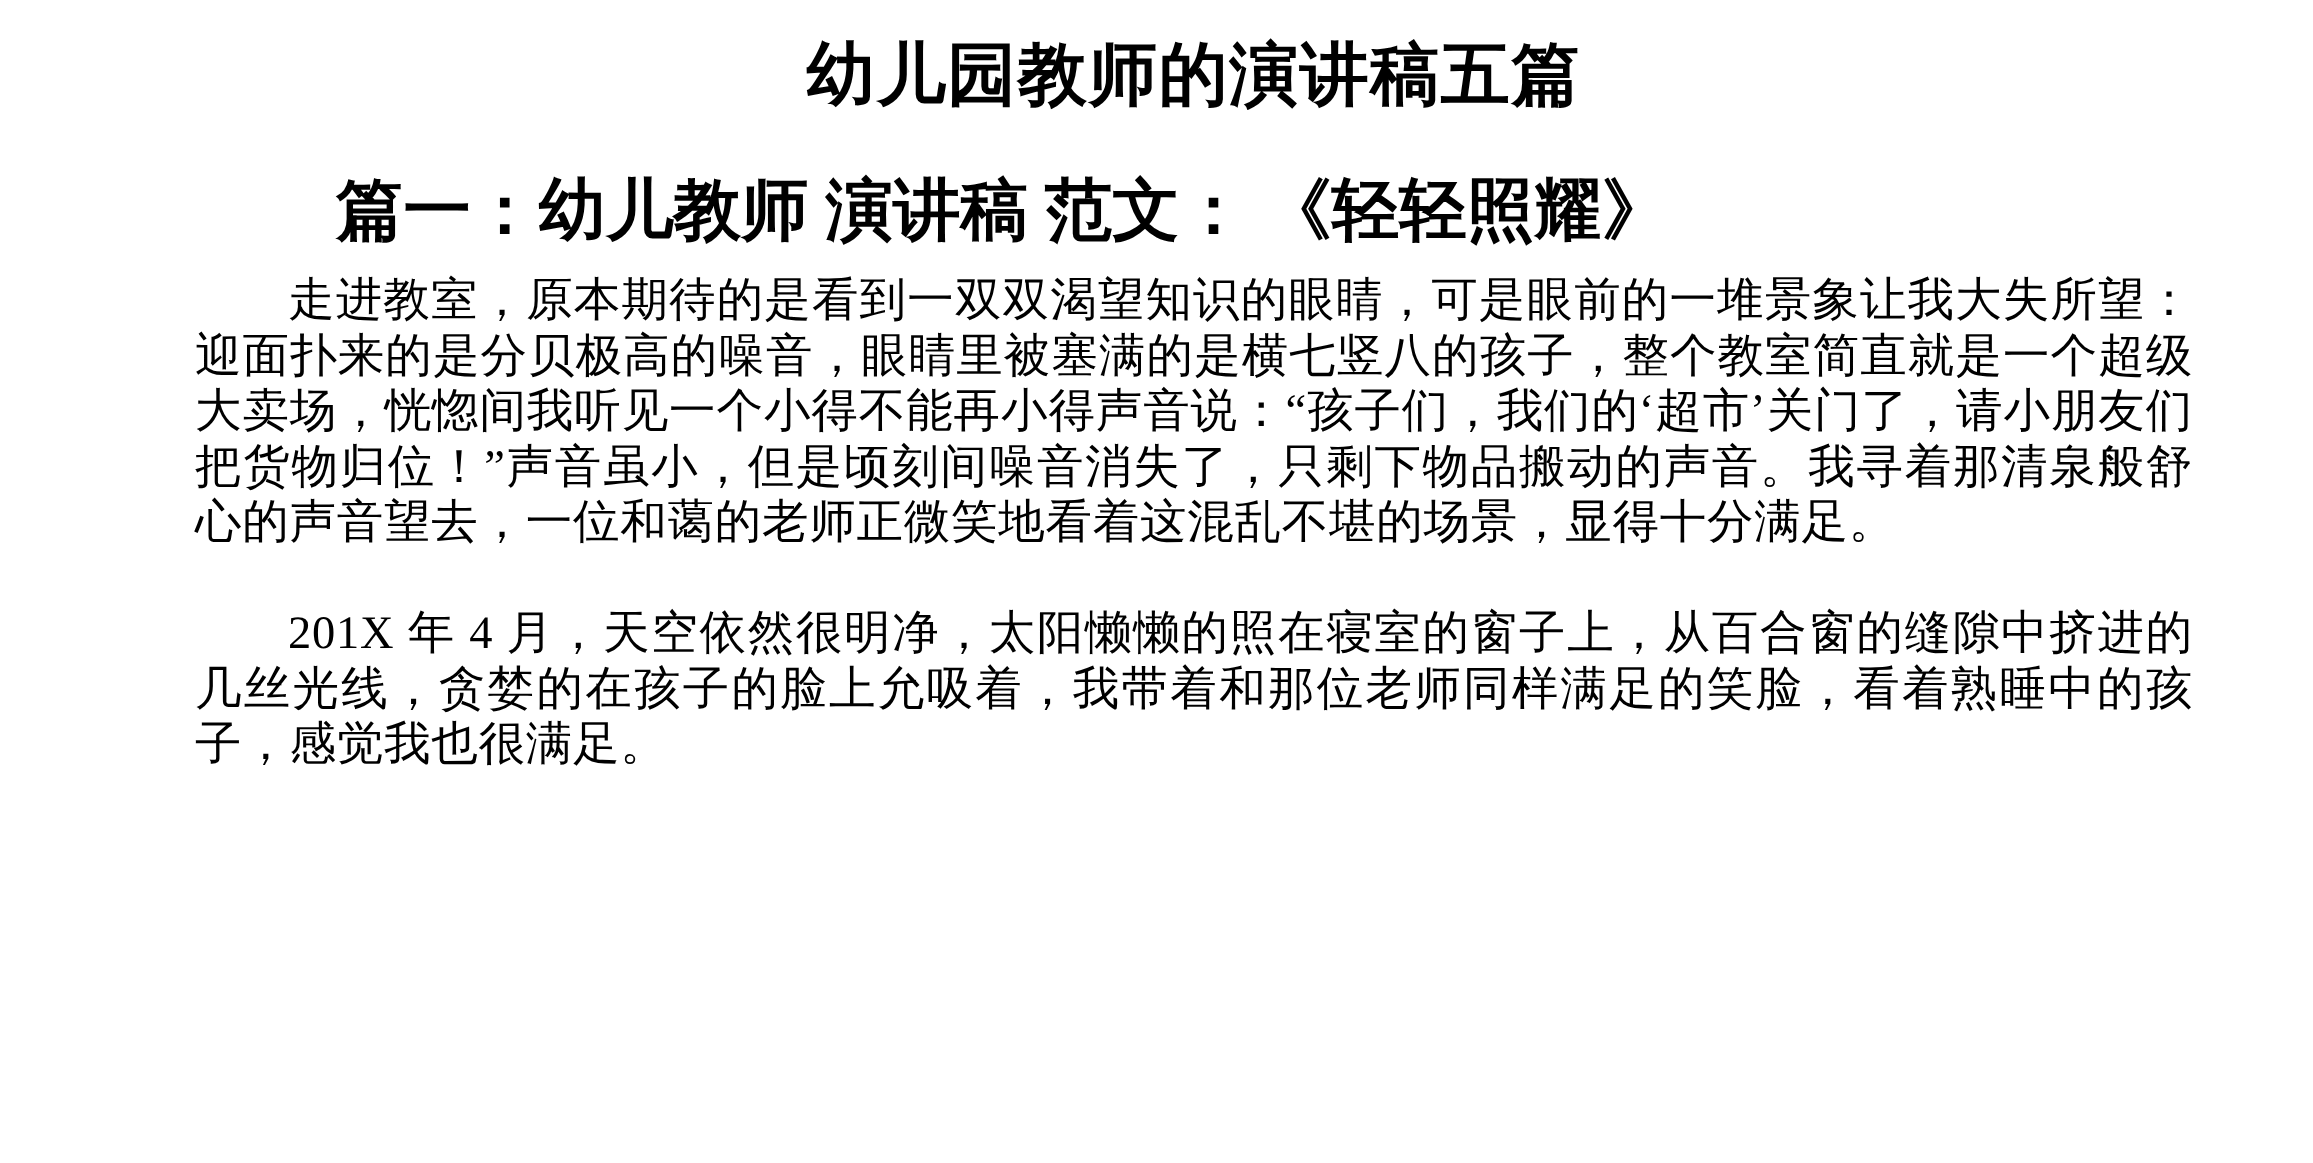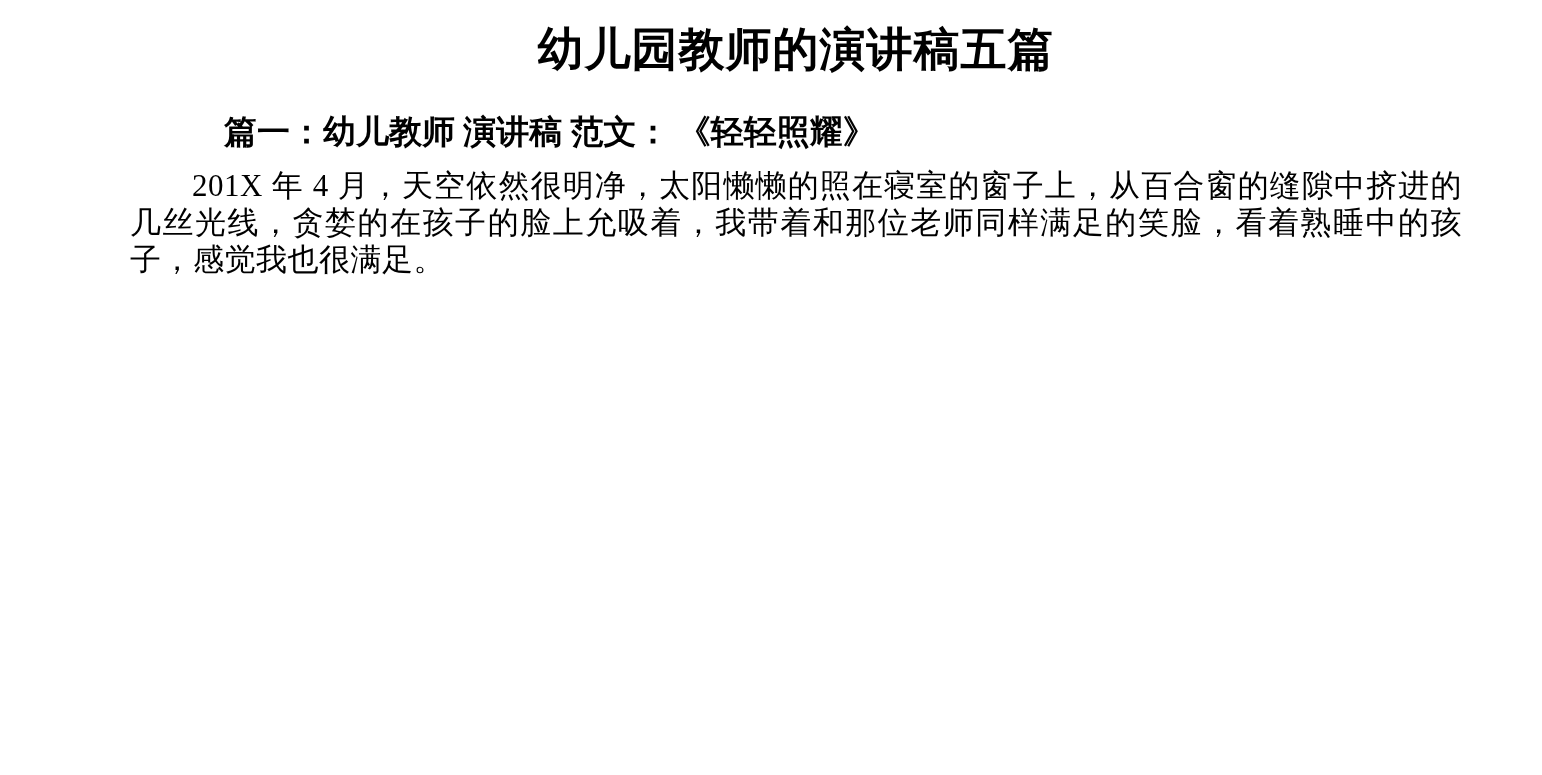--- a/index.html
+++ b/index.html
@@ -23,21 +23,21 @@
   .doc-title {
     margin: 0 0 36px 0;
     font-size: 46px;
     font-weight: bold;
     text-align: center;
     line-height: 1.2;
     letter-spacing: 1px;
   }
   .section-heading {
     margin: 0 0 14px 0;
-    font-size: 33px;
+    font-size: 45px;
     font-weight: bold;
     line-height: 1.2;
     text-indent: 94px;
     white-space: pre-wrap;
   }
   .body-text p {
     margin: 0 0 37px 0;
     font-size: 31px;
     line-height: 37px;
     text-indent: 2em;
@@ -47,15 +47,16 @@
 </style>
 </head>
 <body>
 
 <div class="page">
   <h1 class="doc-title">幼儿园教师的演讲稿五篇</h1>
 
   <h2 class="section-heading">篇一：幼儿教师 演讲稿 范文： 《轻轻照耀》</h2>
 
   <div class="body-text">
+    <p>走进教室，原本期待的是看到一双双渴望知识的眼睛，可是眼前的一堆景象让我大失所望：迎面扑来的是分贝极高的噪音，眼睛里被塞满的是横七竖八的孩子，整个教室简直就是一个超级大卖场，恍惚间我听见一个小得不能再小得声音说：“孩子们，我们的‘超市’关门了，请小朋友们把货物归位！”声音虽小，但是顷刻间噪音消失了，只剩下物品搬动的声音。我寻着那清泉般舒心的声音望去，一位和蔼的老师正微笑地看着这混乱不堪的场景，显得十分满足。</p>
     <p>201X 年 4 月，天空依然很明净，太阳懒懒的照在寝室的窗子上，从百合窗的缝隙中挤进的几丝光线，贪婪的在孩子的脸上允吸着，我带着和那位老师同样满足的笑脸，看着熟睡中的孩子，感觉我也很满足。</p>
   </div>
 </div>
 
 </body></html>

